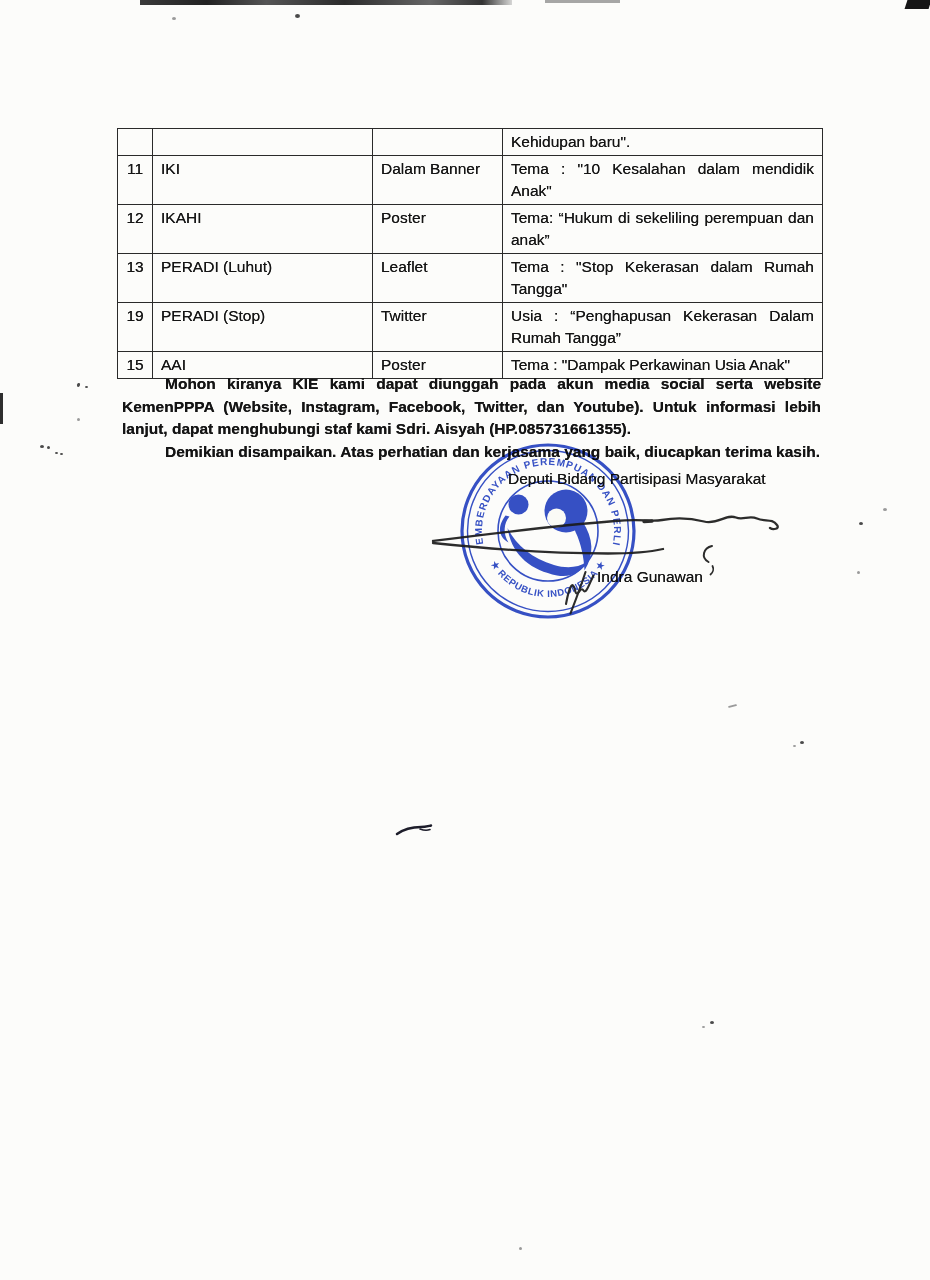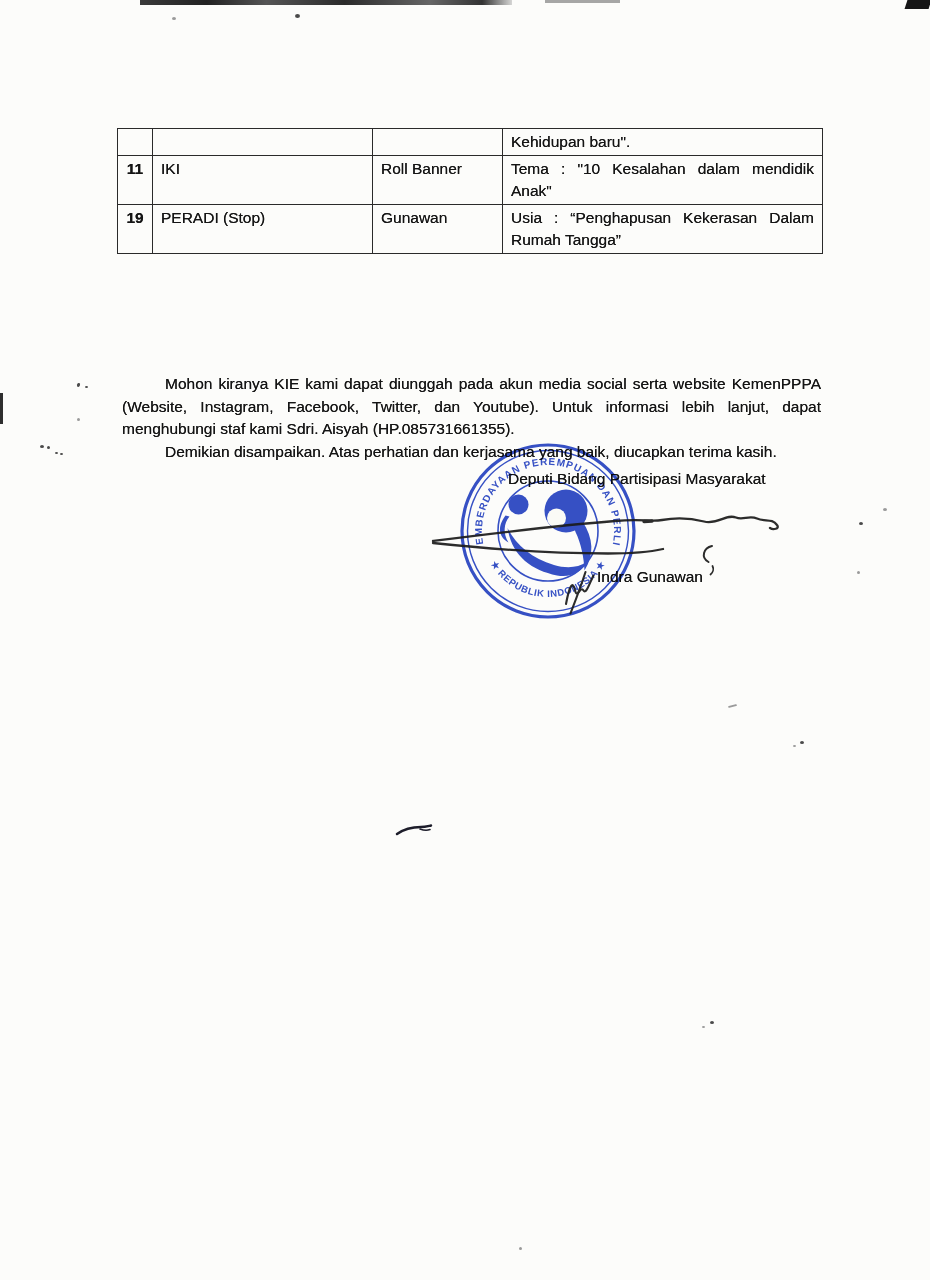--- a/index.html
+++ b/index.html
@@ -14,30 +14,30 @@
   .doc-table {
     position:absolute; left:117px; top:128px; width:705px;
     border-collapse:collapse; table-layout:fixed;
   }
   .doc-table td {
     border:1.8px solid #2a2a2a; padding:2px 8px 2px 8px;
     font-size:15.5px; line-height:22px; vertical-align:top; overflow:hidden;
   }
   .c-no{width:35px}.c-org{width:220px}.c-media{width:130px}.c-theme{width:320px}
   .r0{height:27px}.r1{height:27px}.r2{height:47px}.r3{height:46px}.r4{height:45px}.r5{height:25px}
-  .no-cell{ text-align:center; padding-left:2px; padding-right:2px;font-weight:bold; }
+  .no-cell{ text-align:center; padding-left:2px; padding-right:2px; }
   .org-cell{ vertical-align:middle; }
   .theme-cell{ text-align:justify; text-align-last:left; }
 
   
   .body-text {
     position:absolute; left:122px; top:373px; width:699px;
     font-size:15.5px; line-height:22.5px; text-align:justify;
   }
-  .body-text p { margin:0; text-indent:43px; }
+  .body-text p { margin:0; text-indent:43px;font-weight:bold; }
 
   .sig-title { position:absolute; left:508px; top:470px; font-size:15.5px; z-index:2; }
   .sig-name  { position:absolute; left:597px; top:568px; font-size:15.5px; z-index:2; }
 
   
   .overlay {
     position:absolute; left:0; top:0; width:930px; height:1280px;
     z-index:3; mix-blend-mode:multiply; pointer-events:none;
   }
   .ring-text { font-family:"Liberation Sans", sans-serif; font-weight:bold; }
@@ -91,28 +91,46 @@
     <tbody>
       <tr class="r0">
         <td class="no-cell"></td>
         <td class="org-cell"></td>
         <td class="media-cell"></td>
         <td class="theme-cell">Kehidupan baru".</td>
       </tr>
       <tr class="r1">
         <td class="no-cell">11</td>
         <td class="org-cell">IKI</td>
-        <td class="media-cell">Roll Banner</td>
+        <td class="media-cell">Dalam Banner</td>
         <td class="theme-cell">Tema : "10 Kesalahan dalam mendidik Anak"</td>
+      </tr>
+      <tr class="r2">
+        <td class="no-cell">12</td>
+        <td class="org-cell">IKAHI</td>
+        <td class="media-cell">Poster</td>
+        <td class="theme-cell">Tema: “Hukum di sekeliling perempuan dan anak”</td>
+      </tr>
+      <tr class="r3">
+        <td class="no-cell">13</td>
+        <td class="org-cell">PERADI (Luhut)</td>
+        <td class="media-cell">Leaflet</td>
+        <td class="theme-cell">Tema : "Stop Kekerasan dalam Rumah Tangga"</td>
       </tr>
       <tr class="r4">
         <td class="no-cell">19</td>
         <td class="org-cell">PERADI (Stop)</td>
-        <td class="media-cell">Gunawan</td>
+        <td class="media-cell">Twitter</td>
         <td class="theme-cell">Usia : “Penghapusan Kekerasan Dalam Rumah Tangga”</td>
+      </tr>
+      <tr class="r5">
+        <td class="no-cell">15</td>
+        <td class="org-cell">AAI</td>
+        <td class="media-cell">Poster</td>
+        <td class="theme-cell">Tema : "Dampak Perkawinan Usia Anak"</td>
       </tr>
     </tbody>
   </table>
 
   <div class="body-text ink">
     <p>Mohon kiranya KIE kami dapat diunggah pada akun media social serta website KemenPPPA (Website, Instagram, Facebook, Twitter, dan Youtube).  Untuk informasi lebih lanjut, dapat menghubungi staf kami Sdri. Aisyah (HP.085731661355).</p>
     <p>Demikian disampaikan. Atas perhatian dan kerjasama yang baik, diucapkan terima kasih.</p>
   </div>
 
   <div class="sig-title ink">Deputi Bidang Partisipasi Masyarakat</div>

